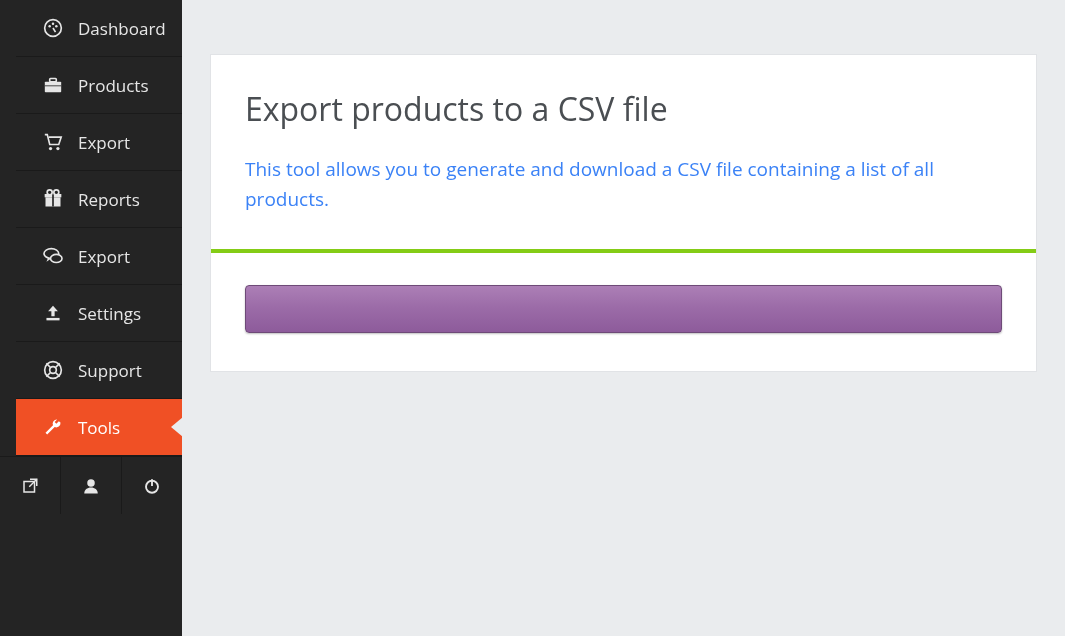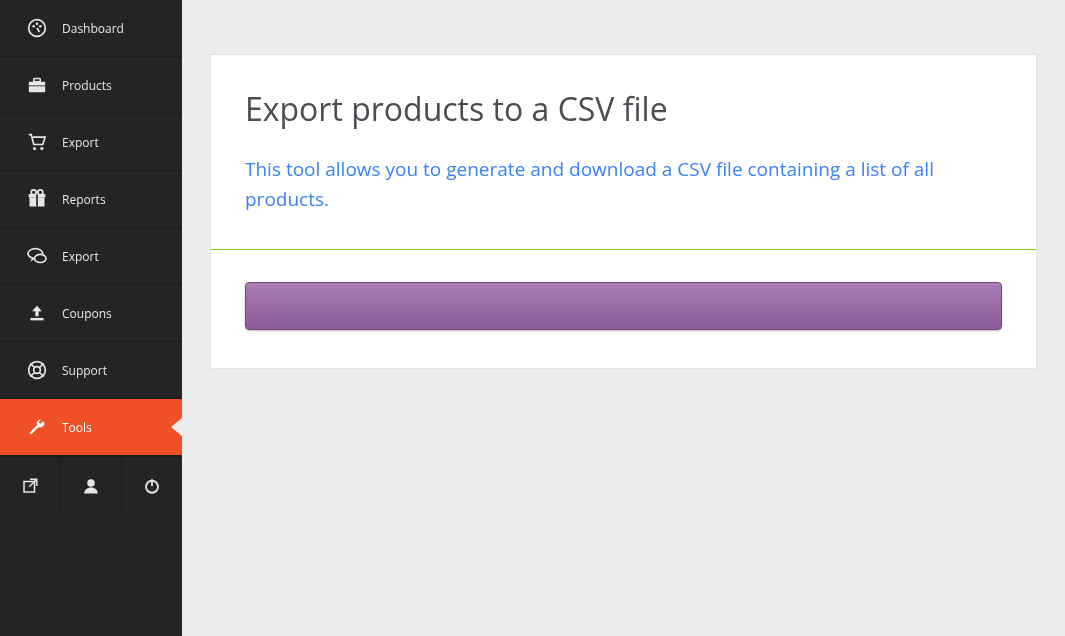--- a/index.html
+++ b/index.html
@@ -16,24 +16,25 @@
   background: #242424;
   display: flex;
   flex-direction: column;
 }
 .sidebar-item {
   display: flex;
   align-items: center;
   height: 57px;
   padding: 0 12px 0 22px;
   color: #e6e6e6;
-  font-size: 12px;
+  font-size: 17px;
   cursor: pointer;
   border-bottom: 1px solid #1a1a1a;
   position: relative;
+  margin-left: 16px;
 }
 .sidebar-item .icon {
   width: 30px;
   display: inline-flex;
   justify-content: center;
   align-items: center;
 }
 .sidebar-item .label {
   margin-left: 10px;
   flex: 1;
@@ -75,21 +76,21 @@
   flex: 1;
   padding: 0 28px 0 28px;
 }
 .card {
   background: #fff;
   margin-top: 54px;
   border: 1px solid #e1e3e6;
 }
 .card-body {
   padding: 32px 34px 34px 34px;
-  border-bottom: 1px solid #84cc16;
+  border-bottom: 4px solid #84cc16;
 }
 .card-body h1 {
   font-size: 32px;
   font-weight: 400;
   color: #4a4e52;
   margin-bottom: 24px;
 }
 .card-body p {
   font-size: 19px;
   color: #3b82f6;
@@ -174,21 +175,21 @@
     <span class="label">Export</span>
   </div>
 
   <div class="sidebar-item">
     <span class="icon">
       <svg width="20" height="18" viewBox="0 0 24 22" fill="#e6e6e6">
           <path d="M12 2 L6 9 H10 V15 H14 V9 H18 Z"></path>
           <rect x="4" y="17" width="16" height="3"></rect>
         </svg>
     </span>
-    <span class="label">Coupons</span>
+    <span class="label">Settings</span>
   </div>
 
   <div class="sidebar-item">
     <span class="icon">
       <svg width="20" height="20" viewBox="0 0 24 24" fill="none" stroke="#e6e6e6" stroke-width="2">
           <circle cx="12" cy="12" r="10"></circle>
           <circle cx="12" cy="12" r="4"></circle>
           <line x1="4" y1="4" x2="9" y2="9"></line>
           <line x1="20" y1="4" x2="15" y2="9"></line>
           <line x1="4" y1="20" x2="9" y2="15"></line>

